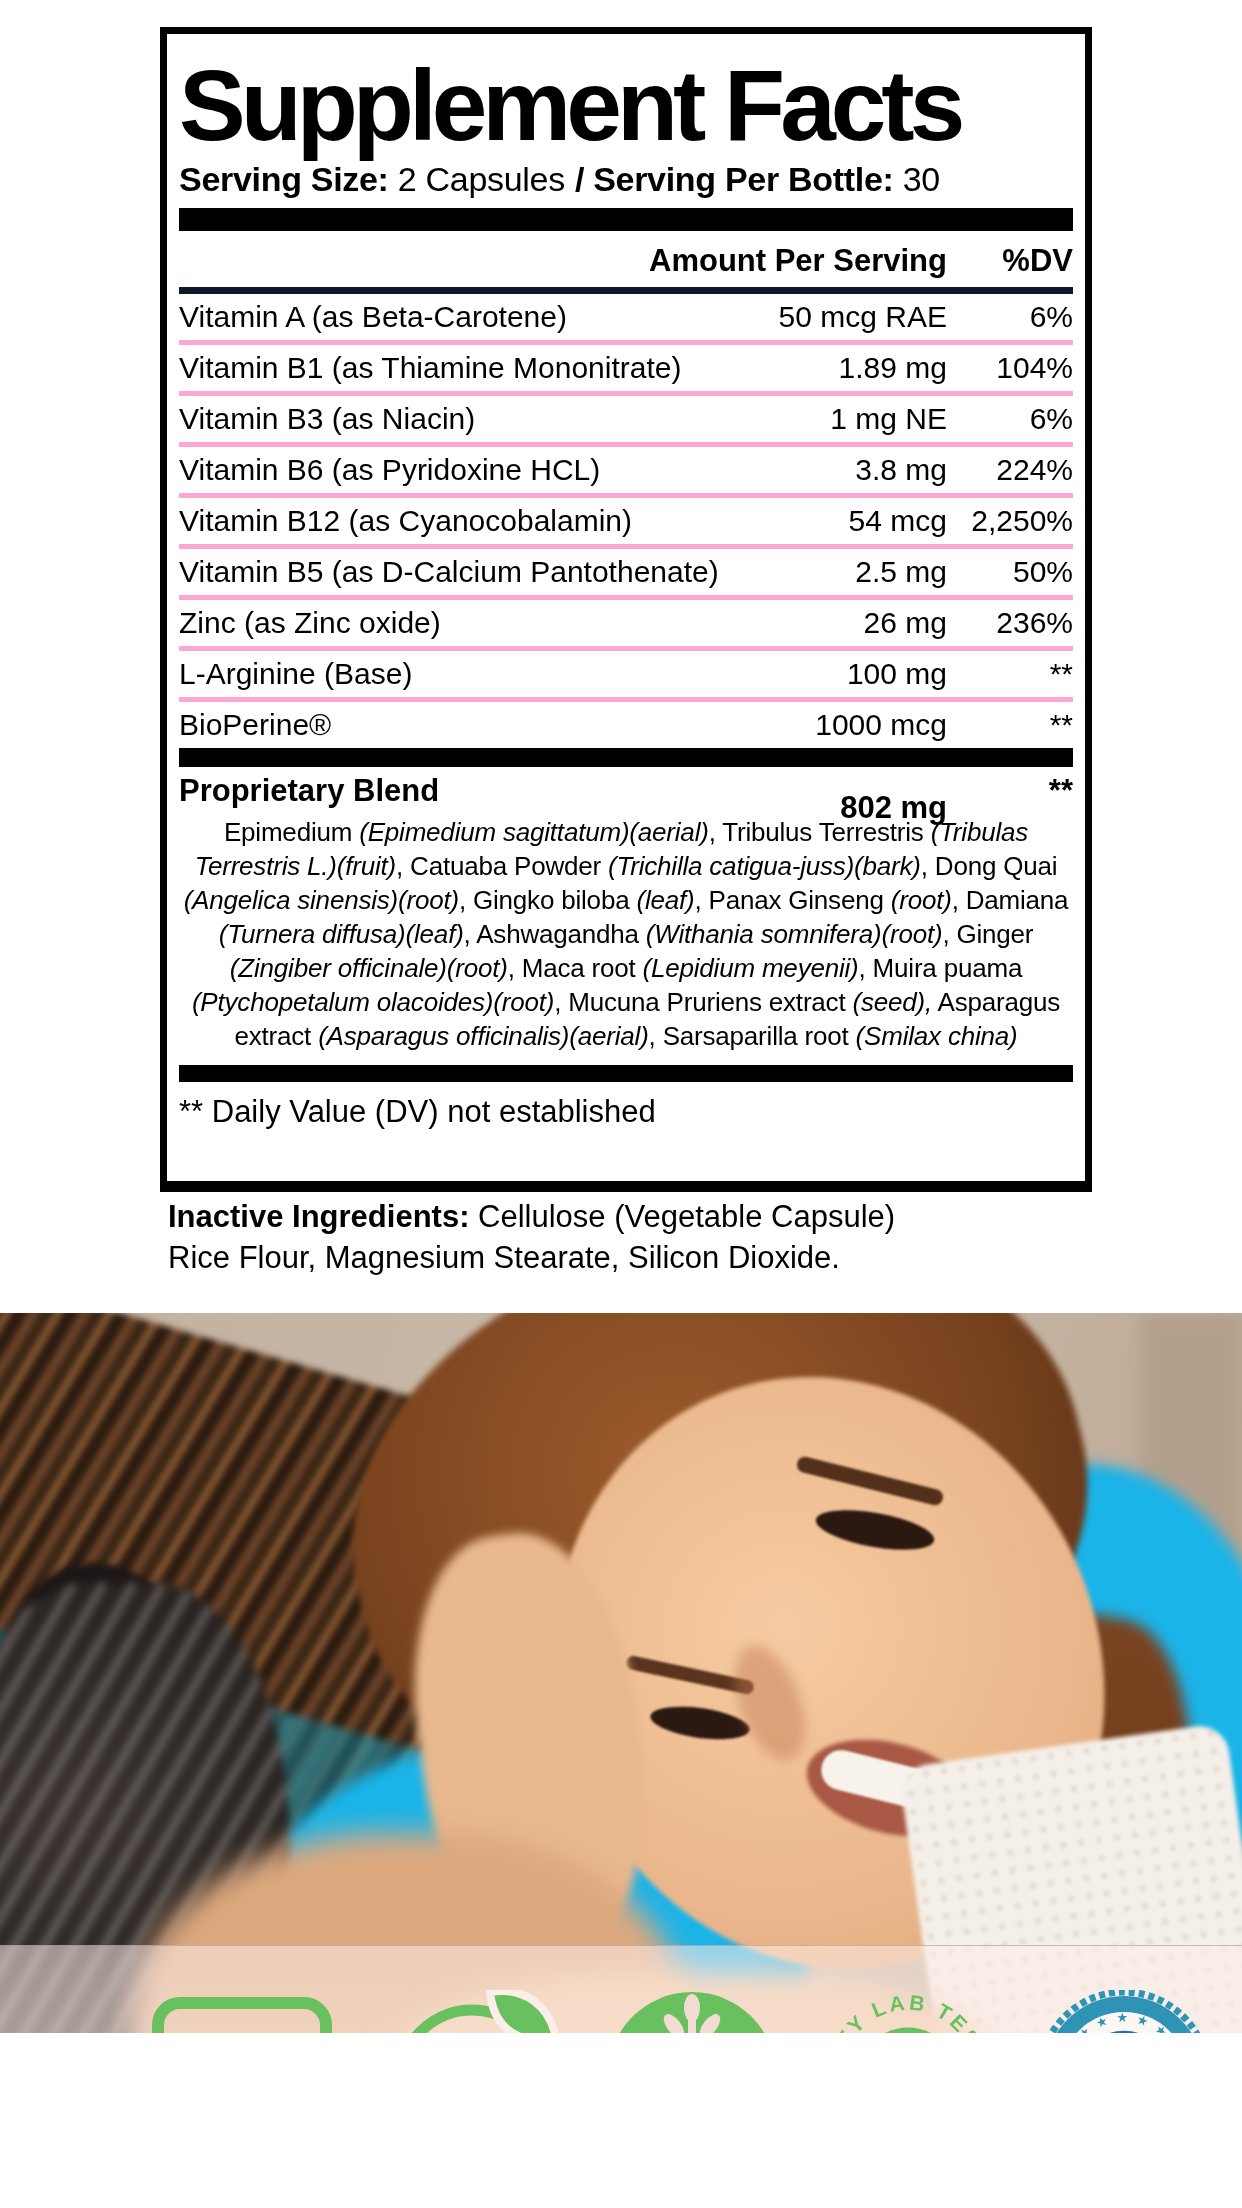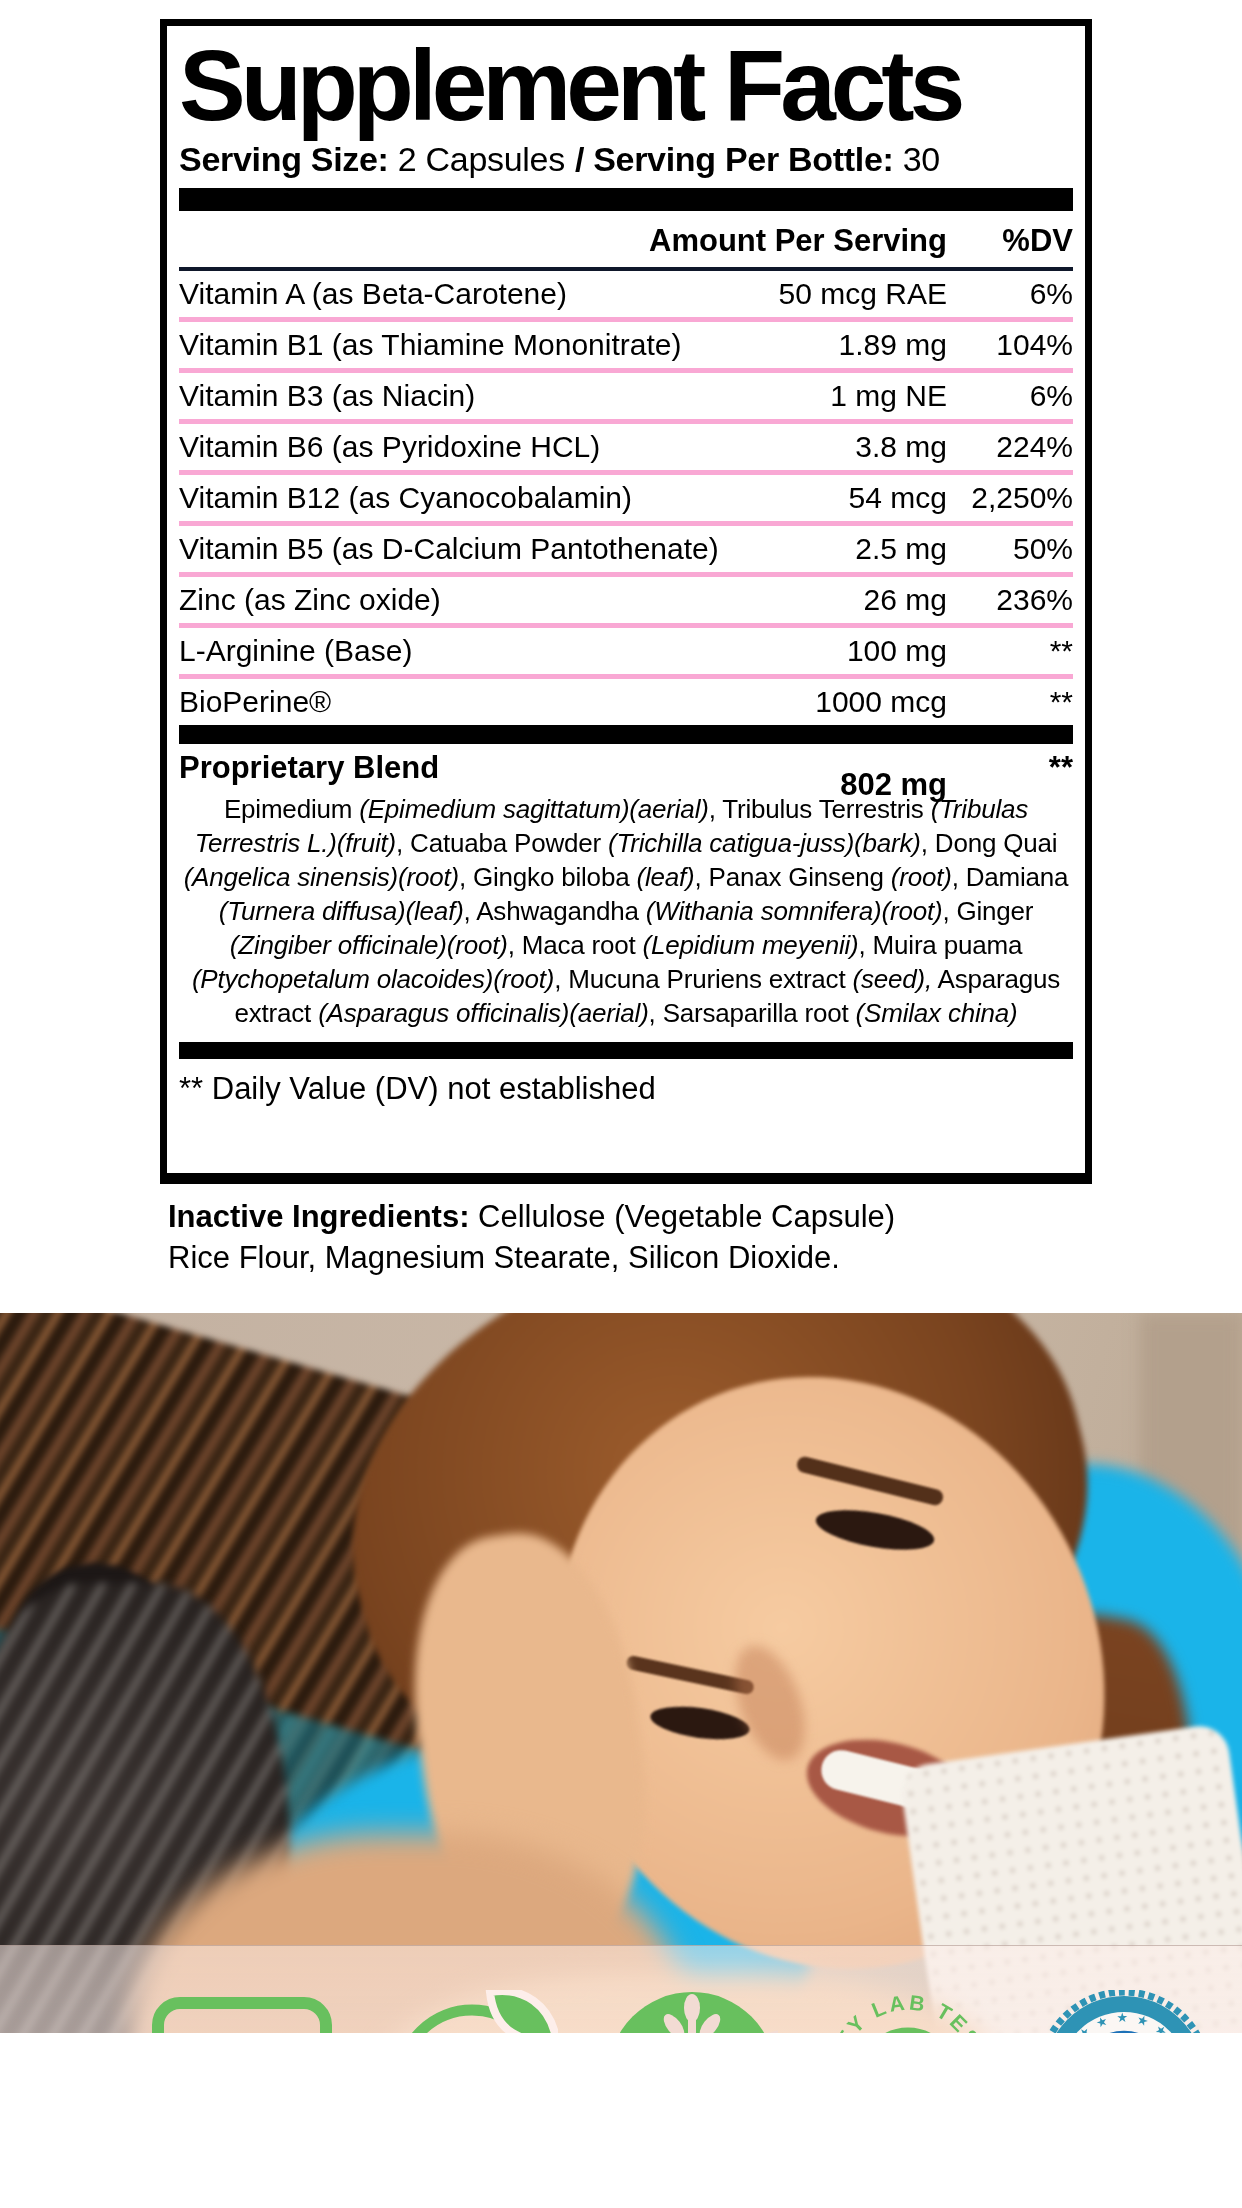--- a/index.html
+++ b/index.html
@@ -1,32 +1,32 @@
 <!DOCTYPE html>
 <html><head>
 <meta charset="utf-8">
 <style>
   html,body{margin:0;padding:0;background:#fff;}
   body{width:1242px;height:2208px;position:relative;overflow:hidden;
        font-family:"Liberation Sans","DejaVu Sans",sans-serif;color:#000;}
 
   
-  .panel{position:absolute;left:160px;top:19px;width:932px;height:1165px;
+  .panel{position:absolute;left:160px;top:27px;width:932px;height:1165px;
          box-sizing:border-box;border:7px solid #000;border-bottom-width:11px;
-         background:#fff;padding:8px 12px 0;overflow:hidden;}
+         background:#fff;padding:20px 12px 0;overflow:hidden;}
   .title{font-size:100px;font-weight:bold;letter-spacing:-5px;margin:0;
          line-height:1.02;white-space:nowrap;}
   .serving{font-size:34px;margin-top:4px;letter-spacing:-0.3px;white-space:nowrap;}
   .serving .sep{margin-left:10px;}
   .hbar{background:#000;}
   .bar-a{height:23px;margin-top:9px;}
   .bar-b{height:19px;}
   .bar-c{height:17px;}
   .cols{display:flex;align-items:flex-end;font-weight:bold;font-size:31px;
-        padding:12px 0 8px;border-bottom:4px solid #0f172a;}
+        padding:12px 0 8px;border-bottom:7px solid #0f172a;}
   .cols .c-amt{margin-left:auto;text-align:right;}
   .cols .c-dv{width:126px;text-align:right;}
   .row{display:flex;align-items:center;font-size:30px;height:46px;
        border-bottom:5px solid #f9a8d4;}
   .row .c-name{flex:1;white-space:nowrap;}
   .row .c-amt{width:190px;text-align:right;white-space:nowrap;}
   .row .c-dv{width:126px;text-align:right;white-space:nowrap;}
   .row-last{border-bottom:none;}
   .blendrow{display:flex;align-items:center;font-size:31px;height:48px;font-weight:bold;}
   .blendrow .c-name{flex:1;}

